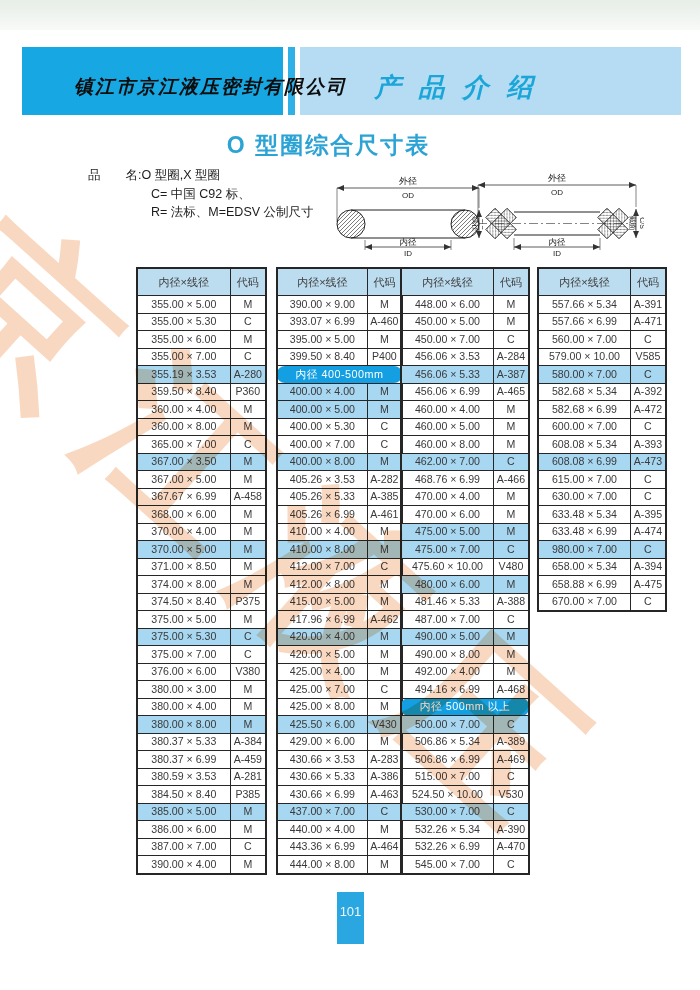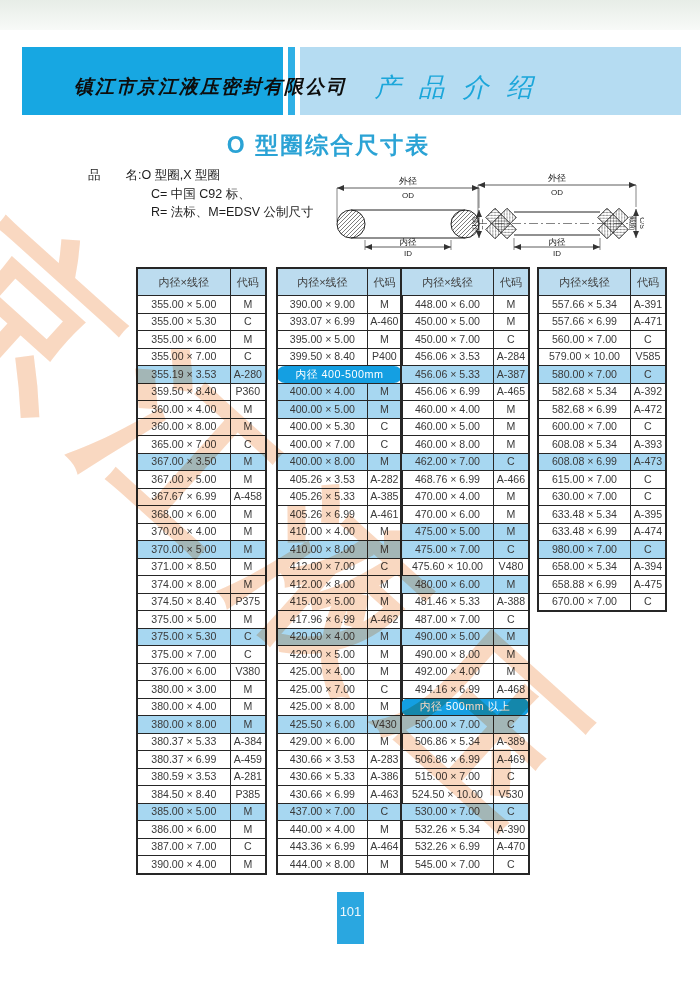--- a/index.html
+++ b/index.html
@@ -13,21 +13,21 @@
   .bar-dark{position:absolute;left:22px;top:47px;width:261px;height:68px;background:#17a7e2;}
   .bar-stripe{position:absolute;left:288px;top:47px;width:7px;height:68px;background:#2fb0e6;}
   .bar-light{position:absolute;left:300px;top:47px;width:381px;height:68px;background:#b5dcf2;}
   .company{
     position:absolute;left:74px;top:74px;z-index:2;white-space:nowrap;
     font-size:19px;font-weight:bold;font-style:italic;letter-spacing:2px;color:#0d0d0d;
     font-family:Liberation Mono, monospace;
   }
   .section-title{
     position:absolute;left:300px;top:70px;width:307px;text-align:center;z-index:2;
-    font-size:26px;font-weight:normal;font-style:italic;letter-spacing:18px;color:#1ba6da;
+    font-size:26px;font-weight:bold;font-style:italic;letter-spacing:18px;color:#1ba6da;
     font-family:"Liberation Serif",serif;text-indent:18px;
   }
   .page-title{
     position:absolute;left:0;top:130px;width:657px;text-align:center;
     font-size:23px;font-weight:bold;color:#2ba3d5;letter-spacing:2px;
   }
   
   .info{position:absolute;left:88px;top:166px;width:330px;font-size:12.5px;color:#1c1c1c;}
   .info div{line-height:18.5px;white-space:nowrap;}
   .info .indent{padding-left:63px;}

